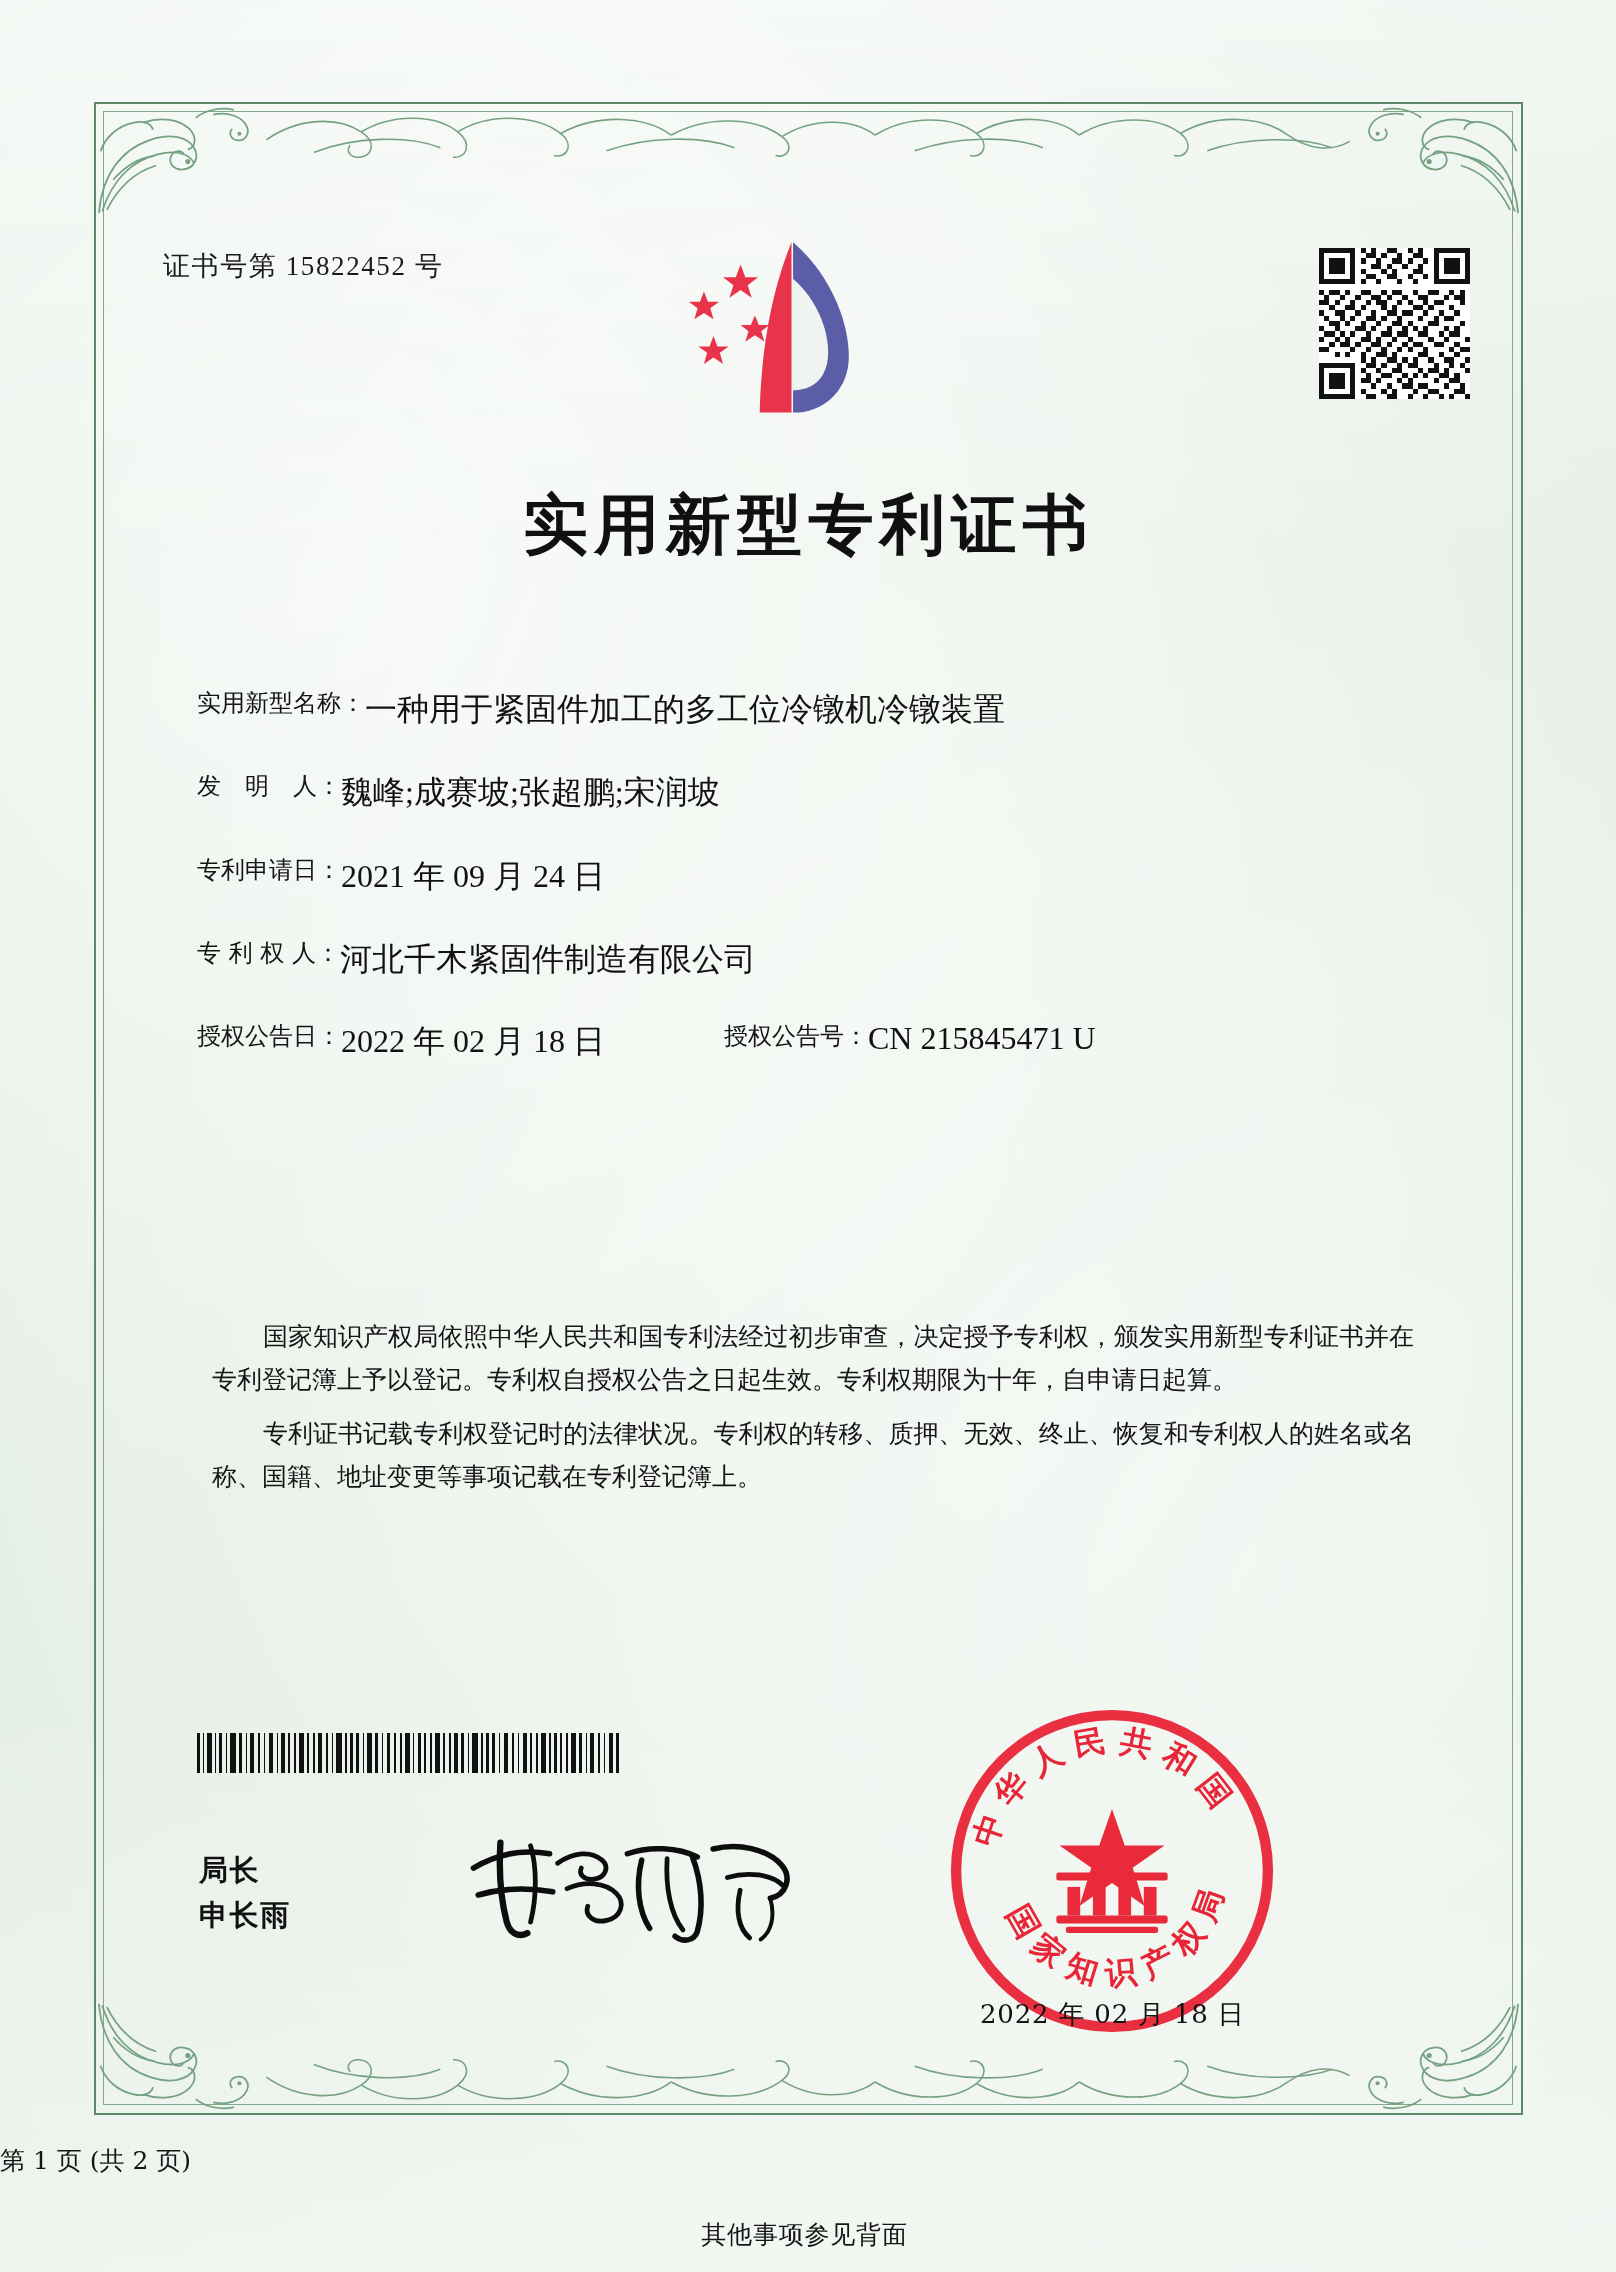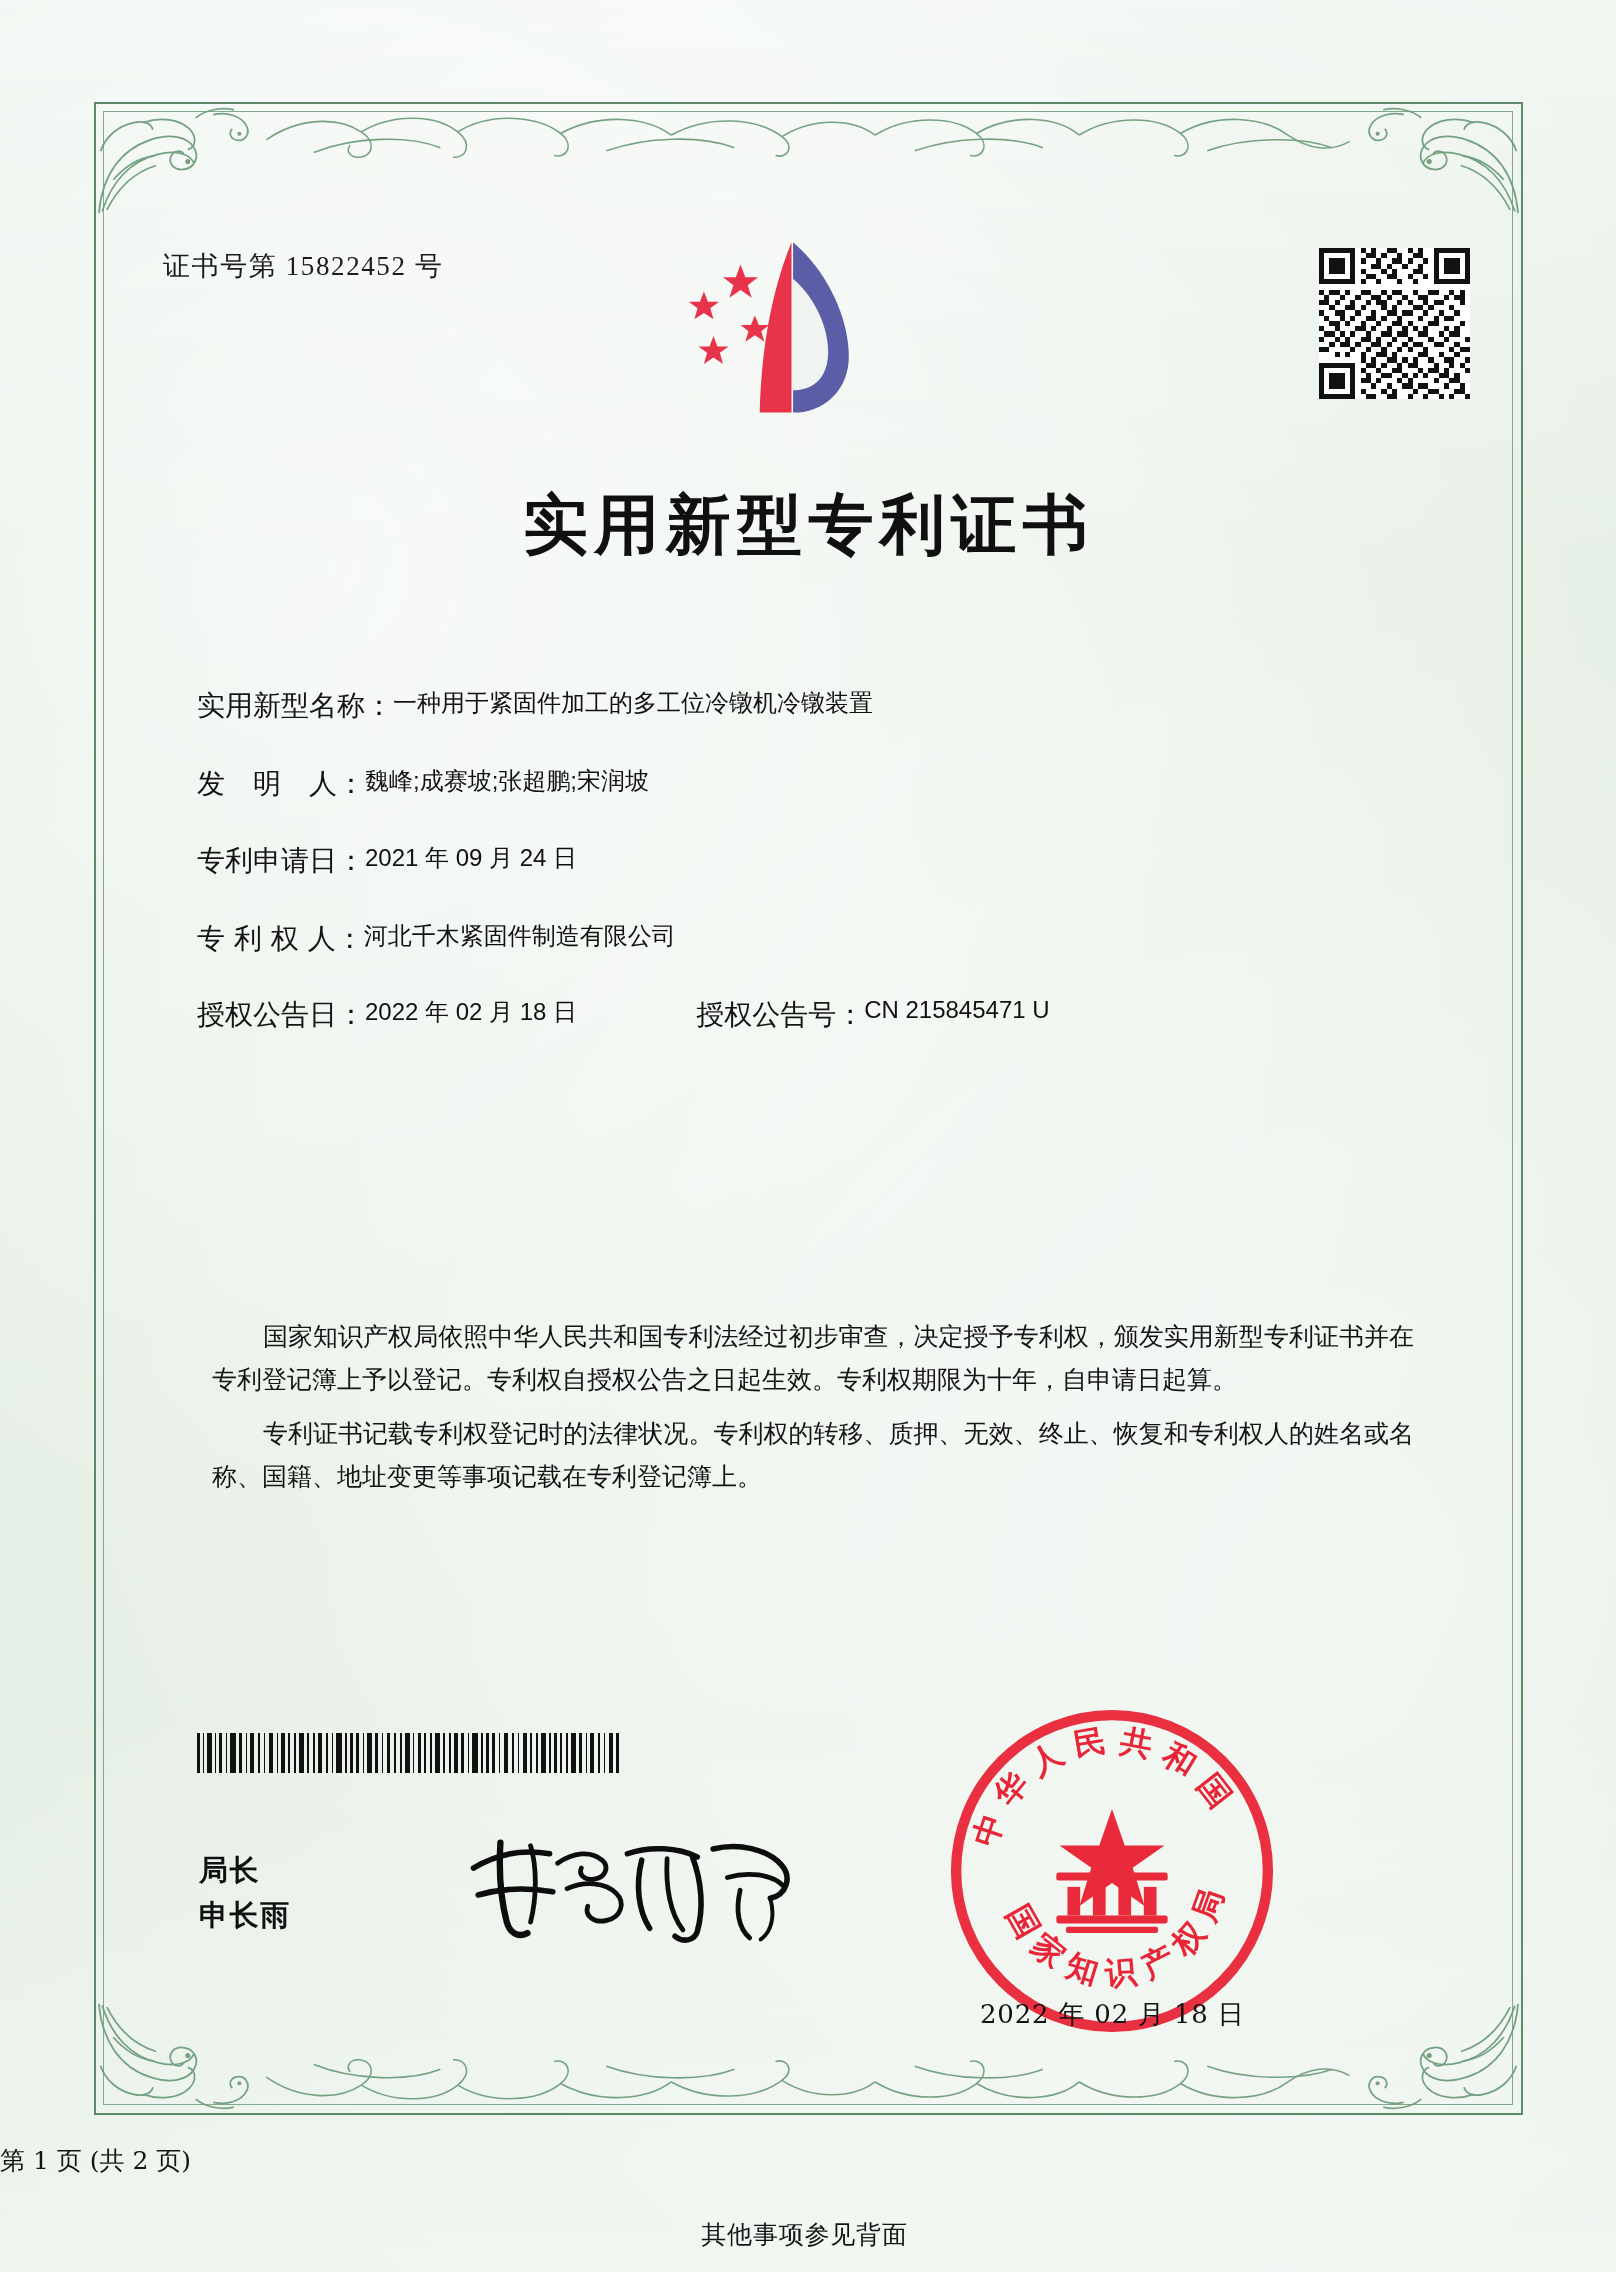--- a/index.html
+++ b/index.html
@@ -137,25 +137,25 @@
     display: flex;
     align-items: flex-start;
     margin-bottom: 37px;
     font-size: 25px;
     line-height: 1.45;
   }
   .field-label {
     flex: 0 0 auto;
     white-space: nowrap;
     font-family: "DejaVu Serif", serif;
-    font-size: 28px;
+    font-size: 24px;
   }
   .field-value {
-    font-family: Liberation Sans, sans-serif;
-    font-size: 24px;
+    font-family: Liberation Serif, serif;
+    font-size: 32px;
     color: #111;
   }
   .field-value.addr {
     max-width: 843px;
     line-height: 1.5;
   }
   .inline-row {
     display: flex;
     align-items: flex-start;
     margin-bottom: 32px;

